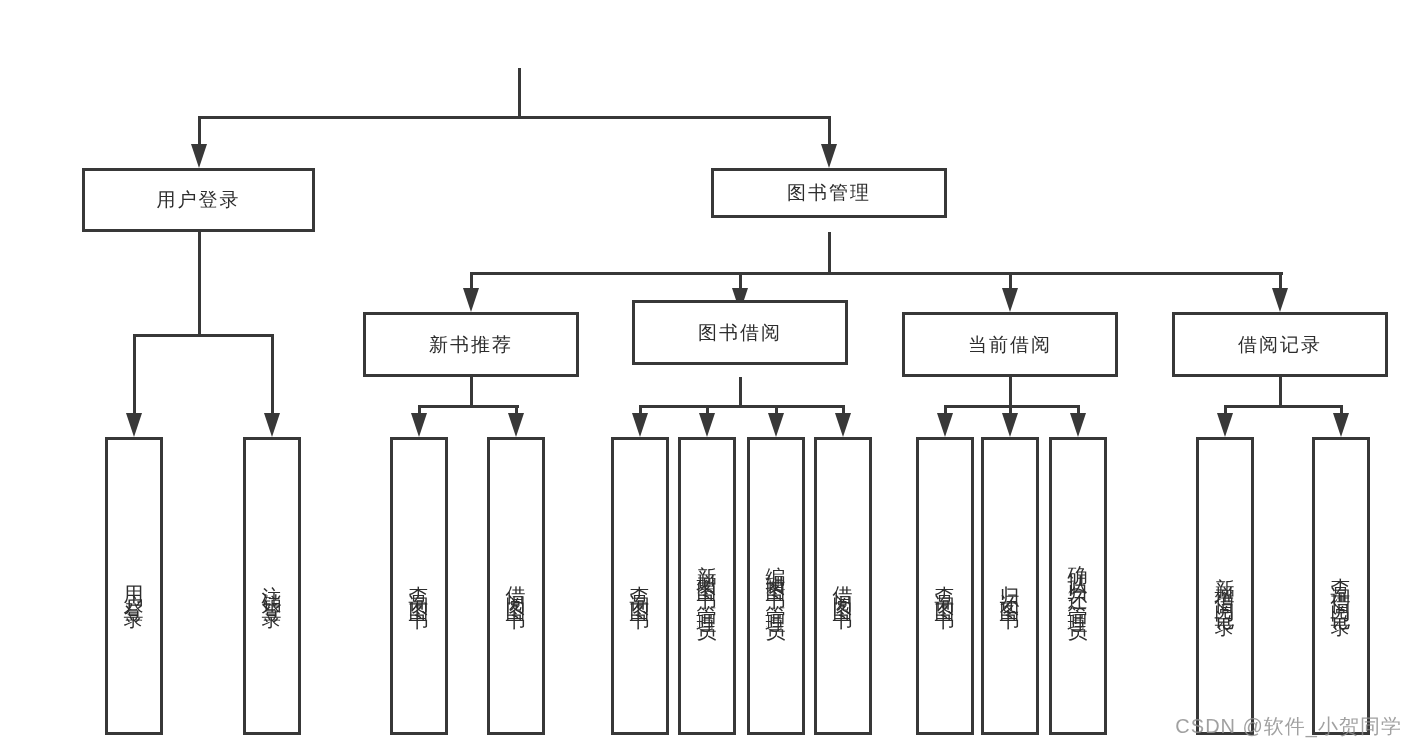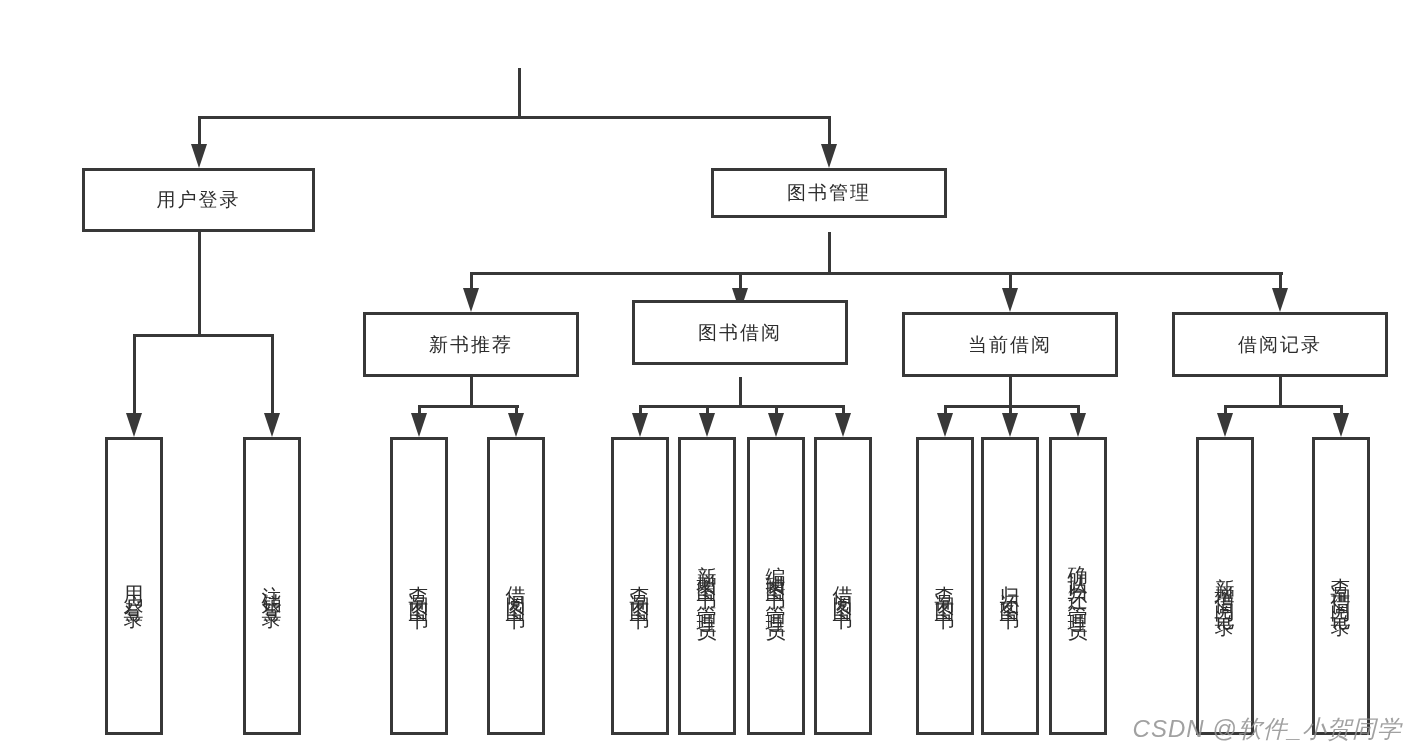--- a/index.html
+++ b/index.html
@@ -22,21 +22,21 @@
   }
   .v { position:absolute; width:3px; background:#383838; z-index:1; }
   .h { position:absolute; height:3px; background:#383838; z-index:1; }
   .arr {
     position:absolute; width:0; height:0; z-index:1;
     border-left:8px solid transparent; border-right:8px solid transparent;
     border-top:24px solid #383838;
   }
   .watermark {
     position:absolute; right:3px; top:713px; z-index:5;
-    font-size:24px; color:rgba(145,145,145,0.85); letter-spacing:1px; white-space:nowrap;font-style:italic;
+    font-size:20px; color:rgba(145,145,145,0.85); letter-spacing:1px; white-space:nowrap;
   }
 </style>
 </head>
 <body>
 
 <div id="canvas">
 
 
   <div class="v" style="left:517.5px;top:68px;height:49px"></div>
   <div class="h" style="left:197.5px;top:115.5px;width:633px"></div>

